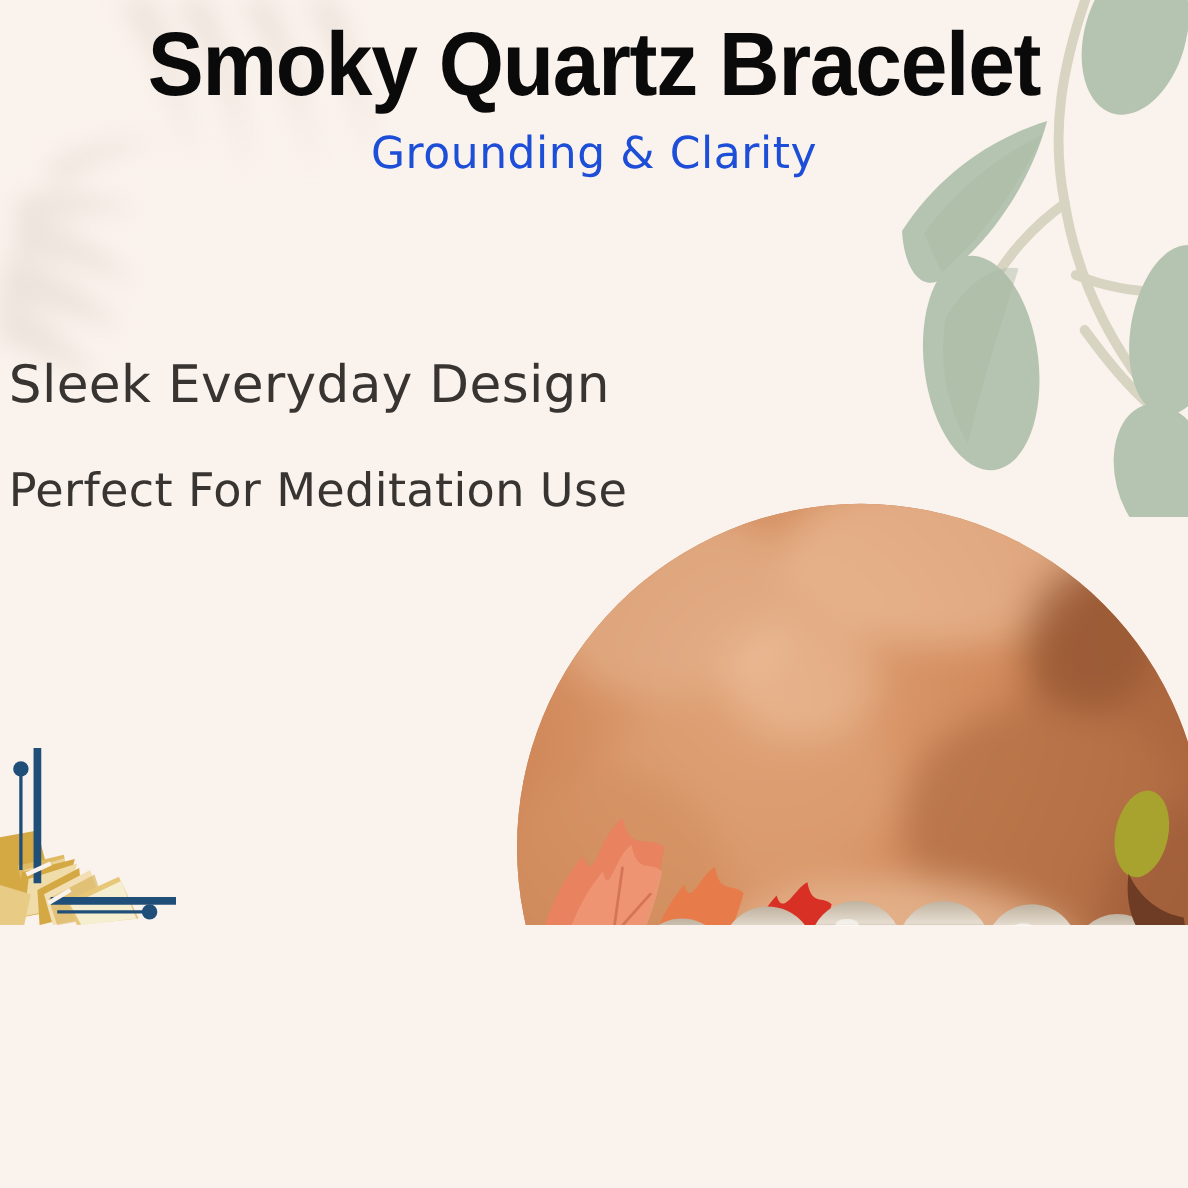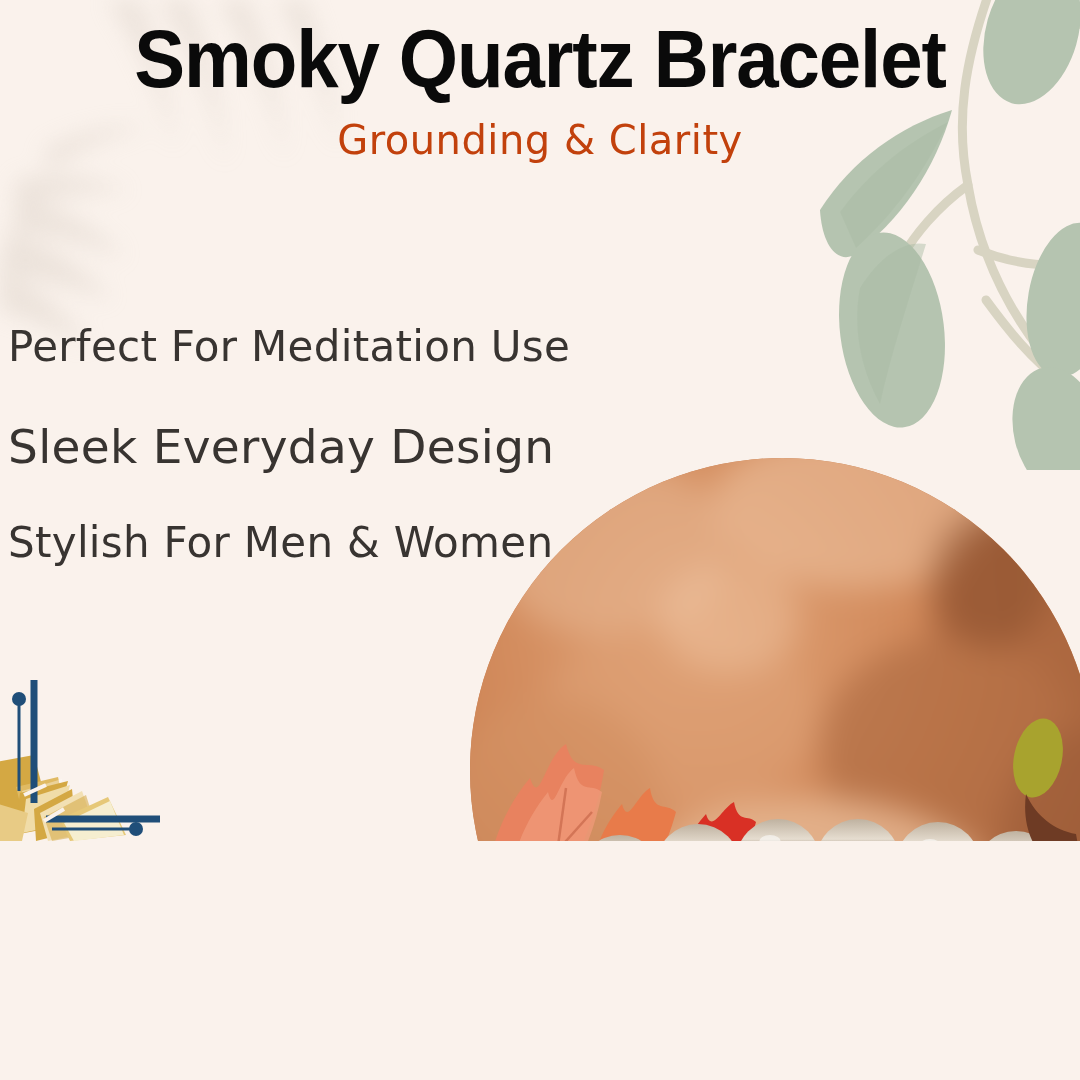--- a/index.html
+++ b/index.html
@@ -32,21 +32,21 @@
     color:#0a0a0a;
     transform:scaleX(.93);
     transform-origin:50% 50%;
     line-height:1;
     white-space:nowrap;
   }
   .subtitle{
     position:absolute;left:0;right:0;top:116px;text-align:center;
     font-family:"DejaVu Sans",sans-serif;
     font-size:40px;
-    color:#c2410c;
+    color:#1d4ed8;
     letter-spacing:.5px;
     line-height:1.2;
     white-space:nowrap;
   }
 
   
   .features{position:absolute;left:8px;top:326px;width:720px;}
   .feat{
     font-family:"DejaVu Sans",sans-serif;
     color:#383431;
@@ -249,23 +249,22 @@
           <ellipse cx="330" cy="614" rx="60" ry="22" fill="#c9a33a" opacity="0.75"></ellipse>
         </g>
       </svg>
     </div>
   </div>
 
   <div class="title">Smoky Quartz Bracelet</div>
   <div class="subtitle">Grounding &amp; Clarity</div>
 
   <div class="features">
+    <div class="feat f2">Sleek Everyday Design</div>
     <div class="feat f3">Perfect For Meditation Use</div>
-    <div class="feat f2">Sleek Everyday Design</div>
-    <div class="feat f4">Stylish For Men &amp; Women</div>
   </div>
 
   <div class="corner-deco">
     <svg width="230" height="190" viewBox="0 0 230 190" xmlns="http://www.w3.org/2000/svg">
 
       <g fill="#d4a843">
         <path d="M-10,112 L34,104 L46,150 L2,166 Z"></path>
         <path d="M16,136 L58,126 L66,162 L26,176 Z" fill="#e0ba63"></path>
         <path d="M22,140 L62,128 L66,158 L30,172 Z" fill="#fff" opacity="0.35"></path>
         <path d="M20,142 L68,130 L56,176 L14,184 Z"></path>

